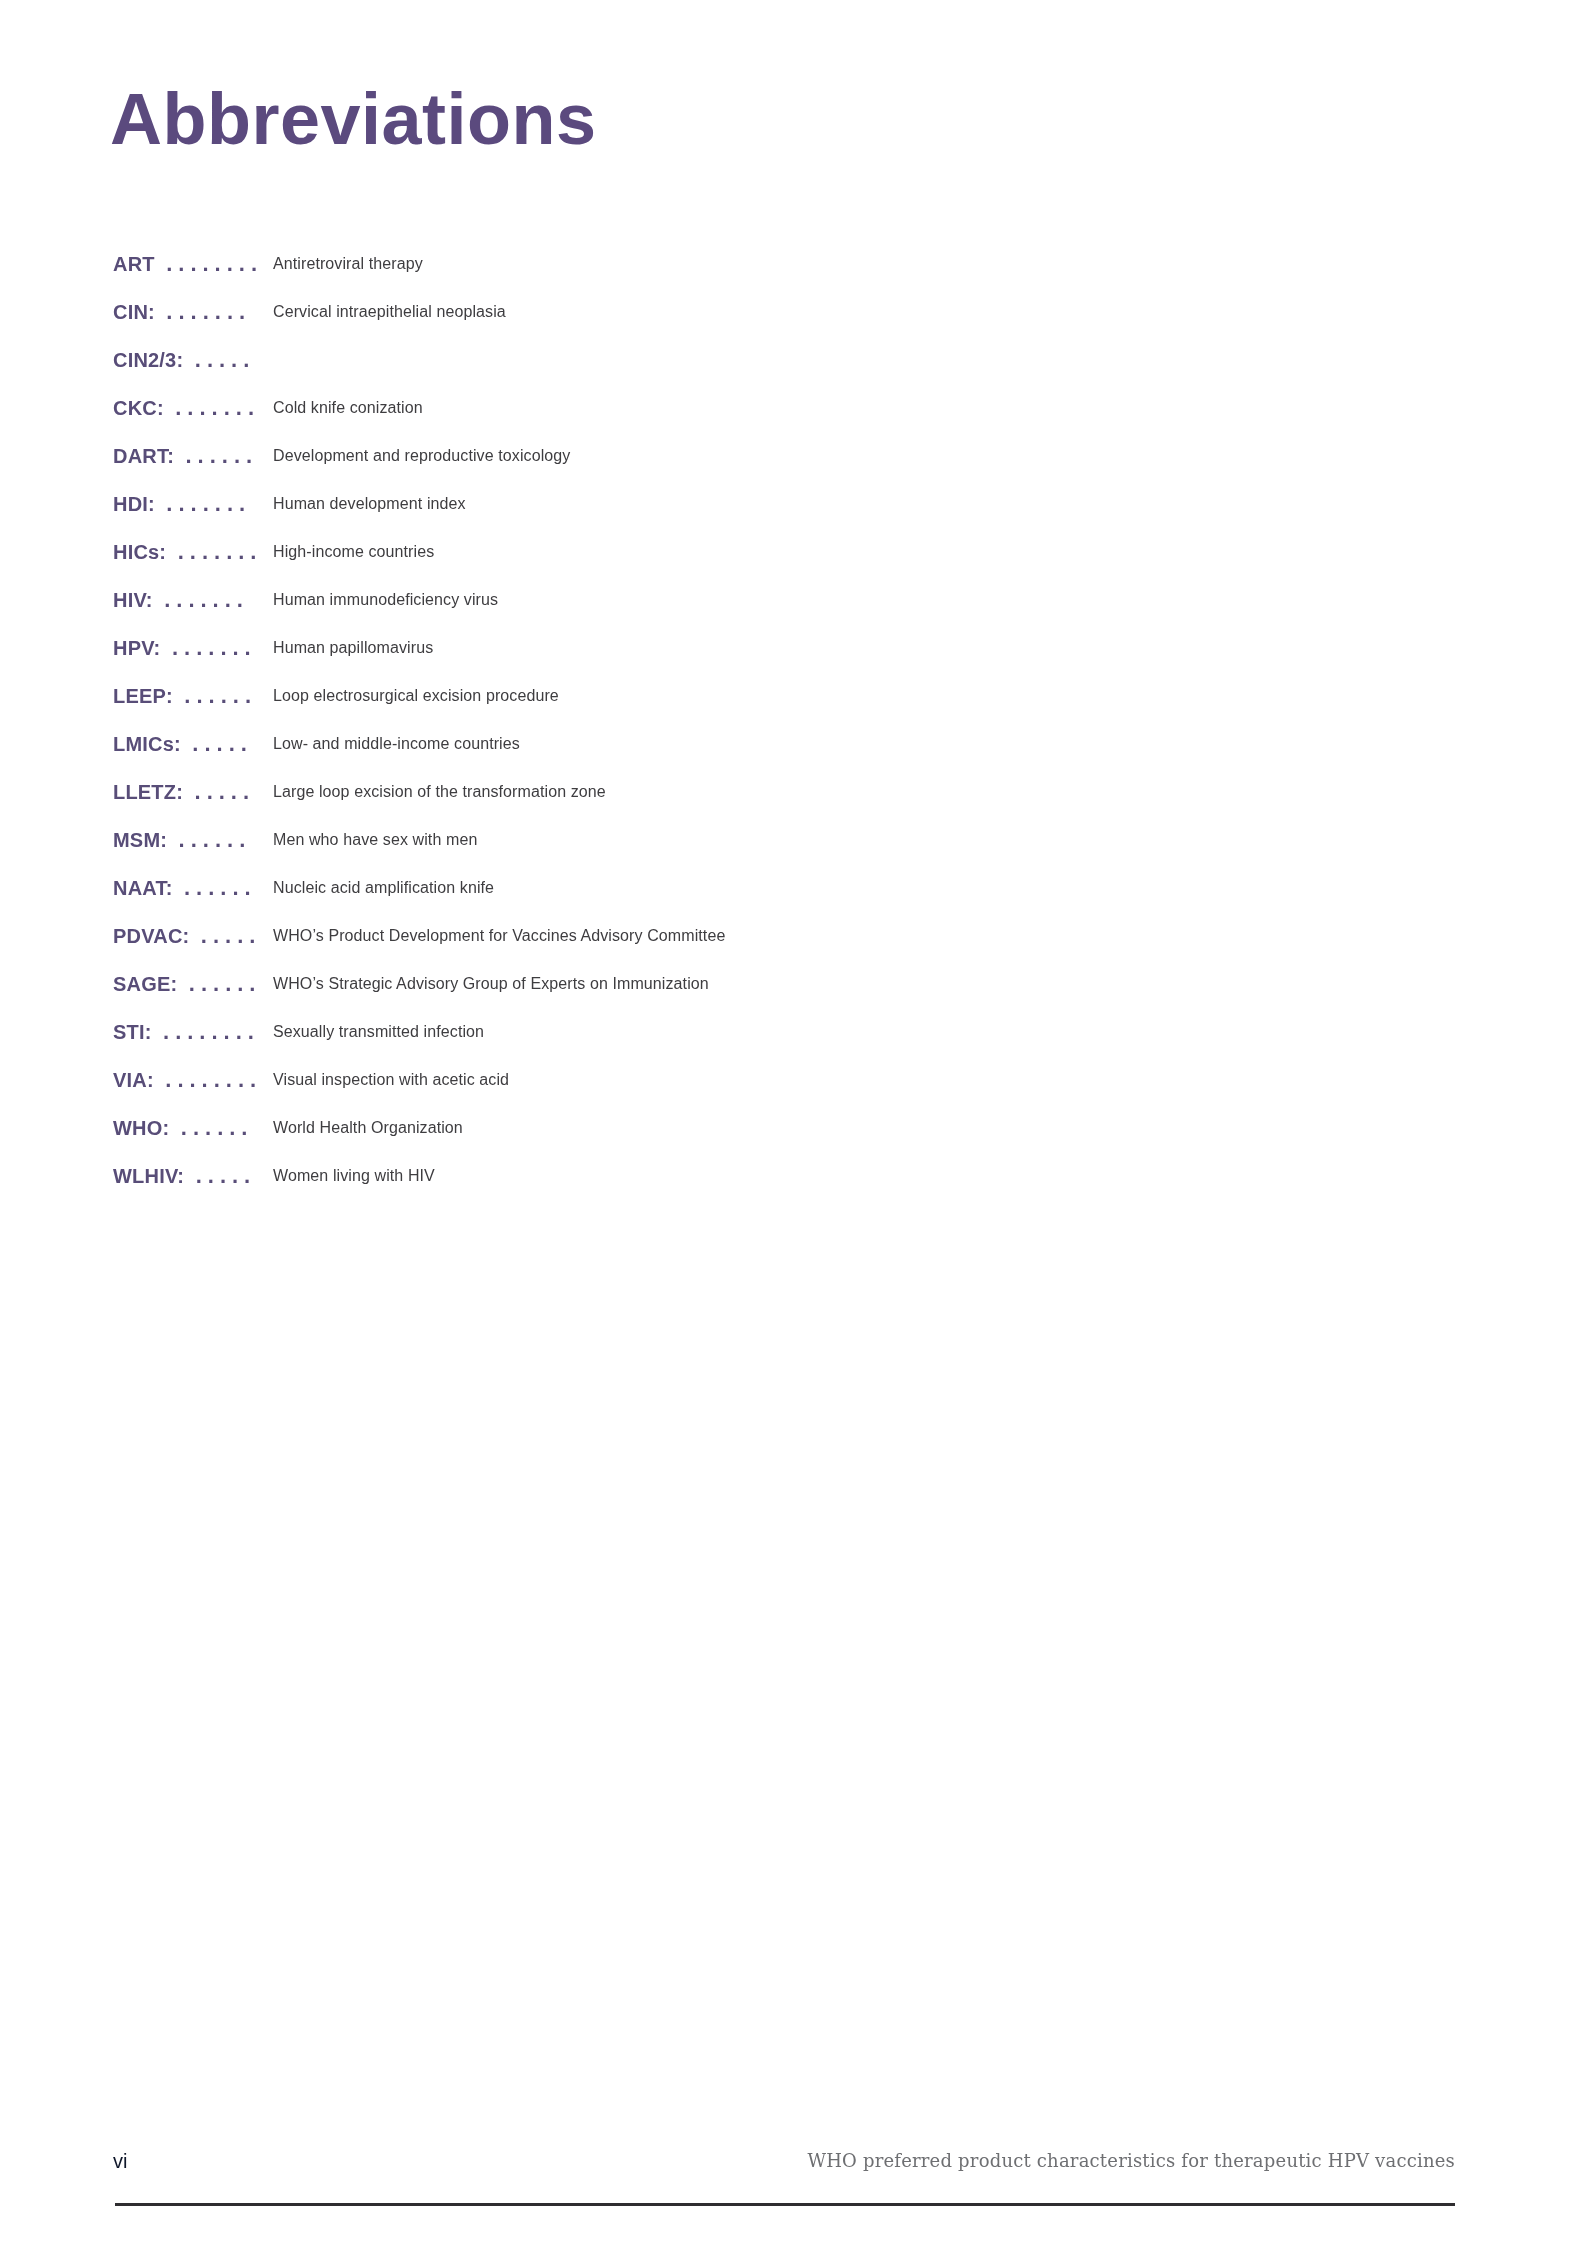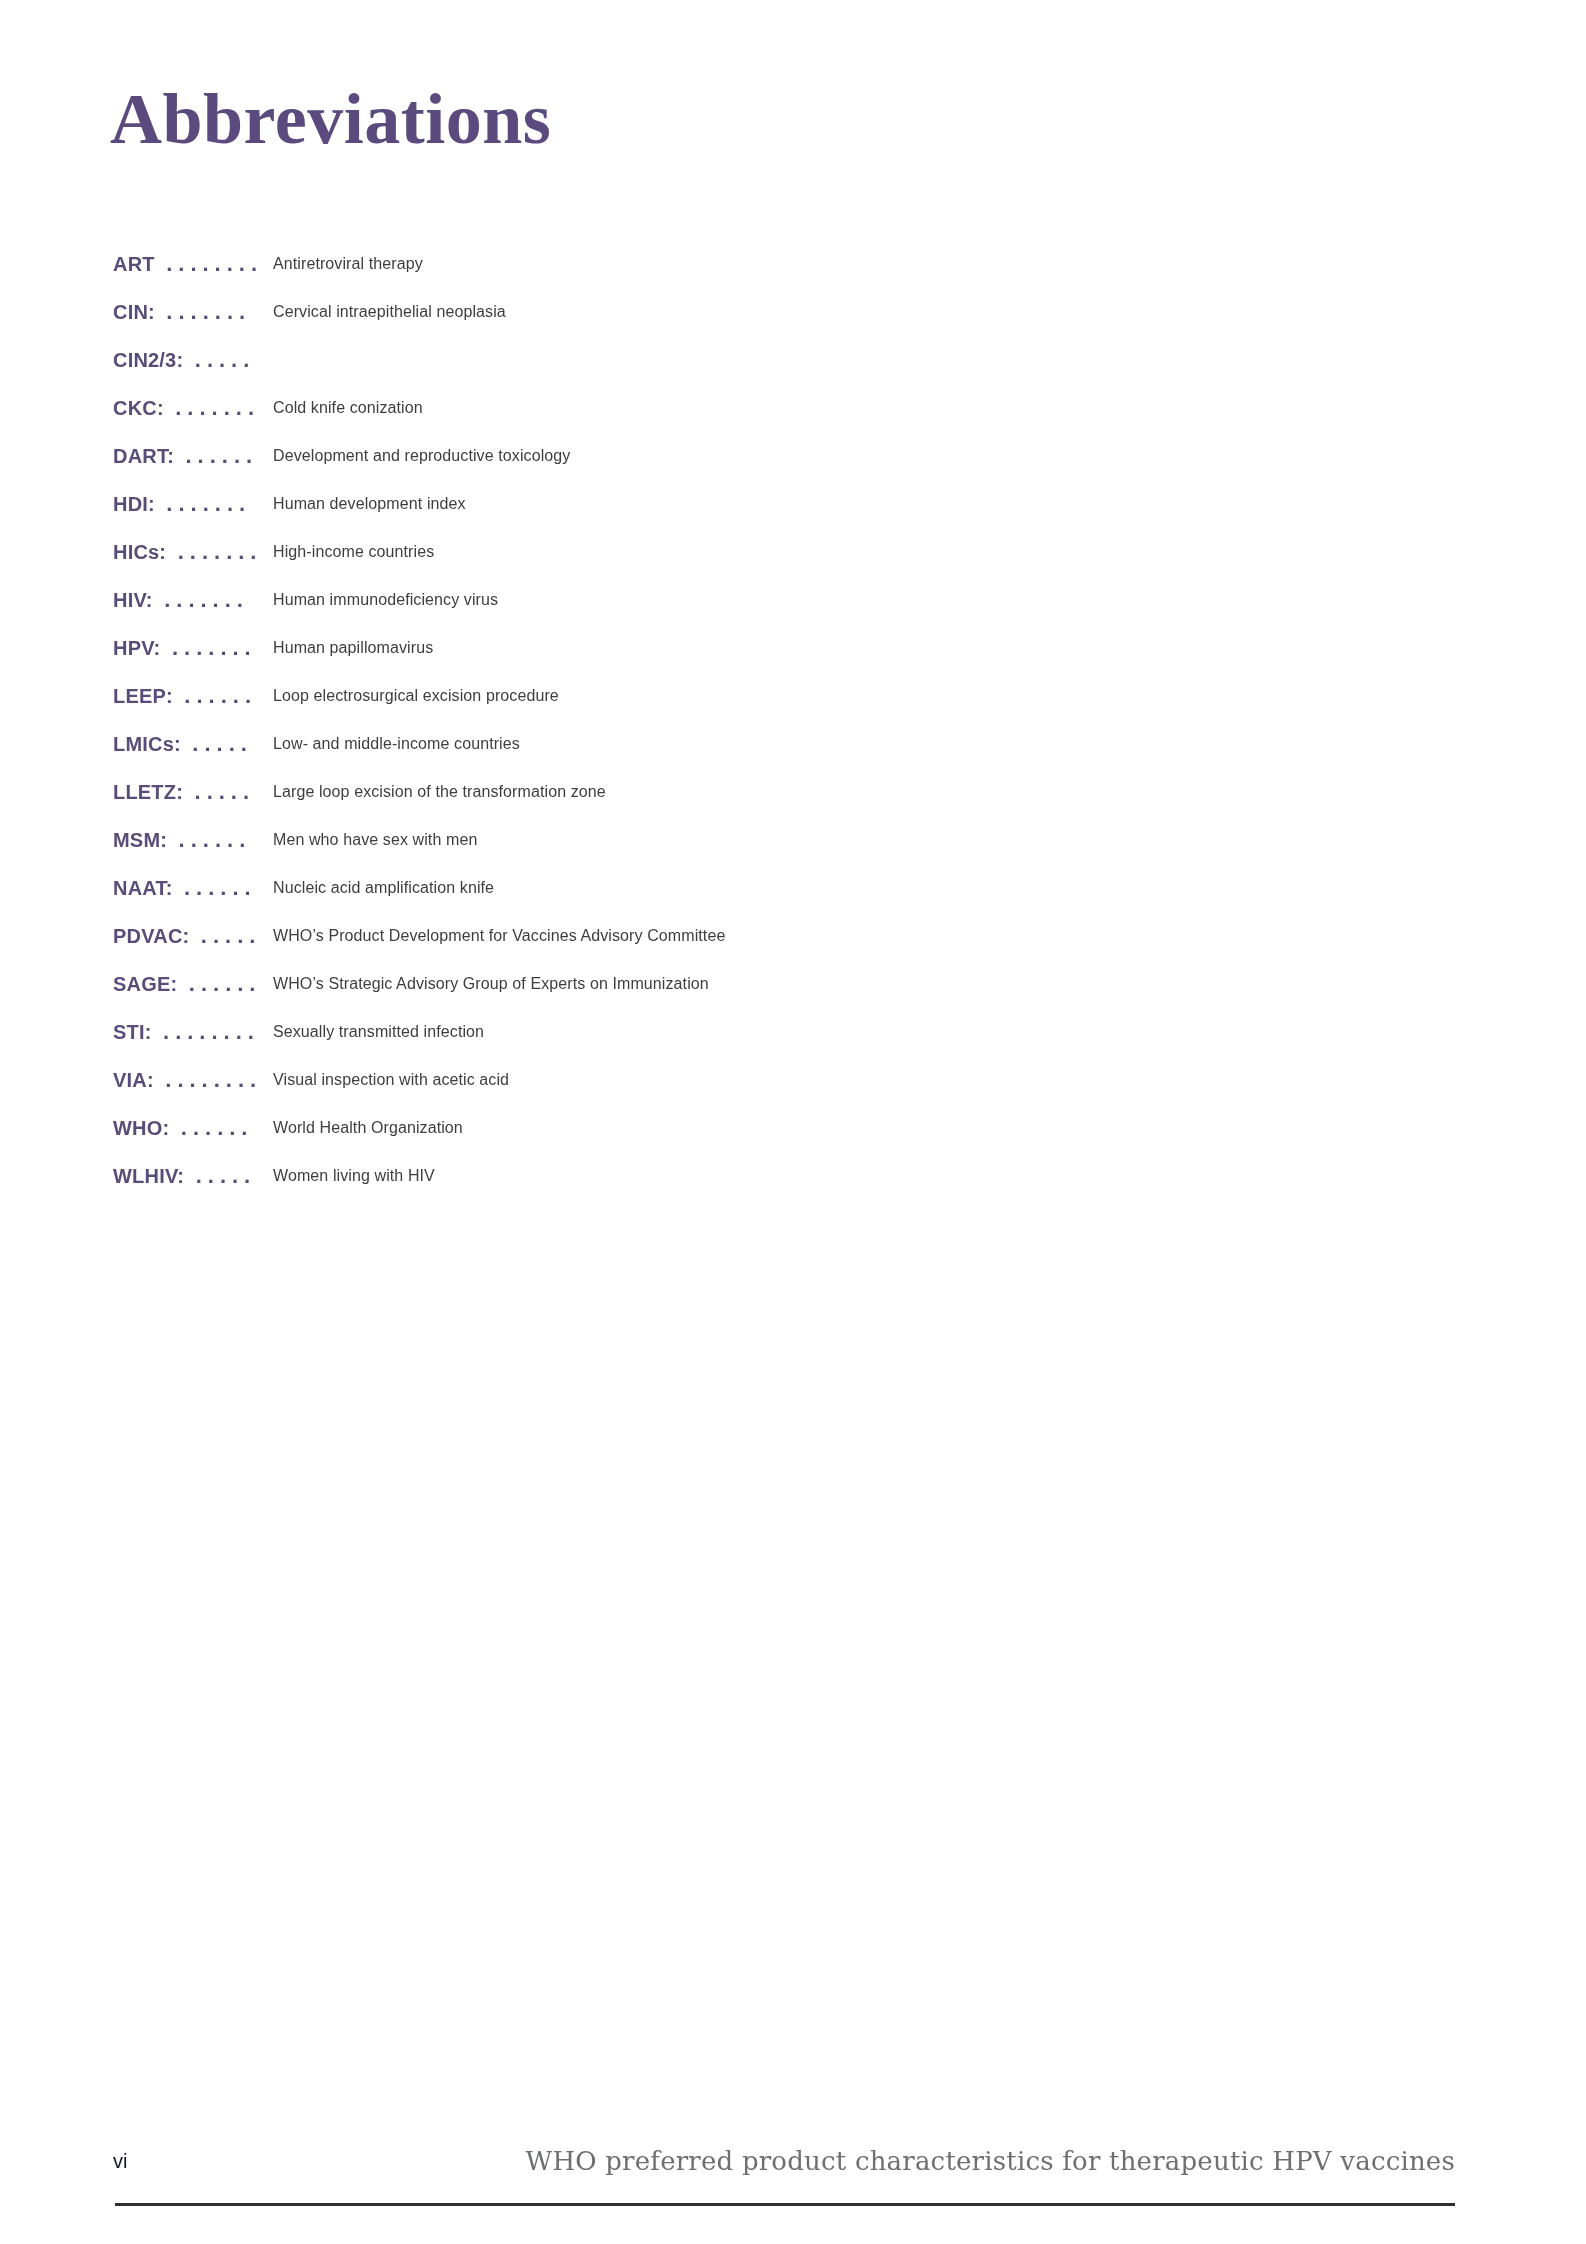--- a/index.html
+++ b/index.html
@@ -9,21 +9,21 @@
     width:1586px;
     height:2244px;
     background:#ffffff;
     font-family:"Liberation Sans", sans-serif;
     overflow:hidden;
   }
   .page-title {
     position:absolute;
     left:110px;
     top:78px;
-    font-family:Liberation Serif, serif;
+    font-family:Liberation Sans, sans-serif;
     font-weight:bold;
     font-size:72px;
     line-height:1.15;
     color:#5b4a7e;
     letter-spacing:0.5px;
   }
   .abbr-list {
     position:absolute;
     left:113px;
     top:240px;
@@ -70,21 +70,21 @@
     top:2146px;
     font-size:20px;
     color:#0f172a;
     line-height:30px;
   }
   .footer-running-title {
     position:absolute;
     right:131px;
     top:2146px;
     font-family:"DejaVu Serif", "Liberation Serif", serif;
-    font-size:26px;
+    font-size:18px;
     color:#6e6f72;
     line-height:30px;
     letter-spacing:0.2px;
   }
   .footer-rule {
     position:absolute;
     left:115px;
     top:2203px;
     width:1340px;
     height:3px;

